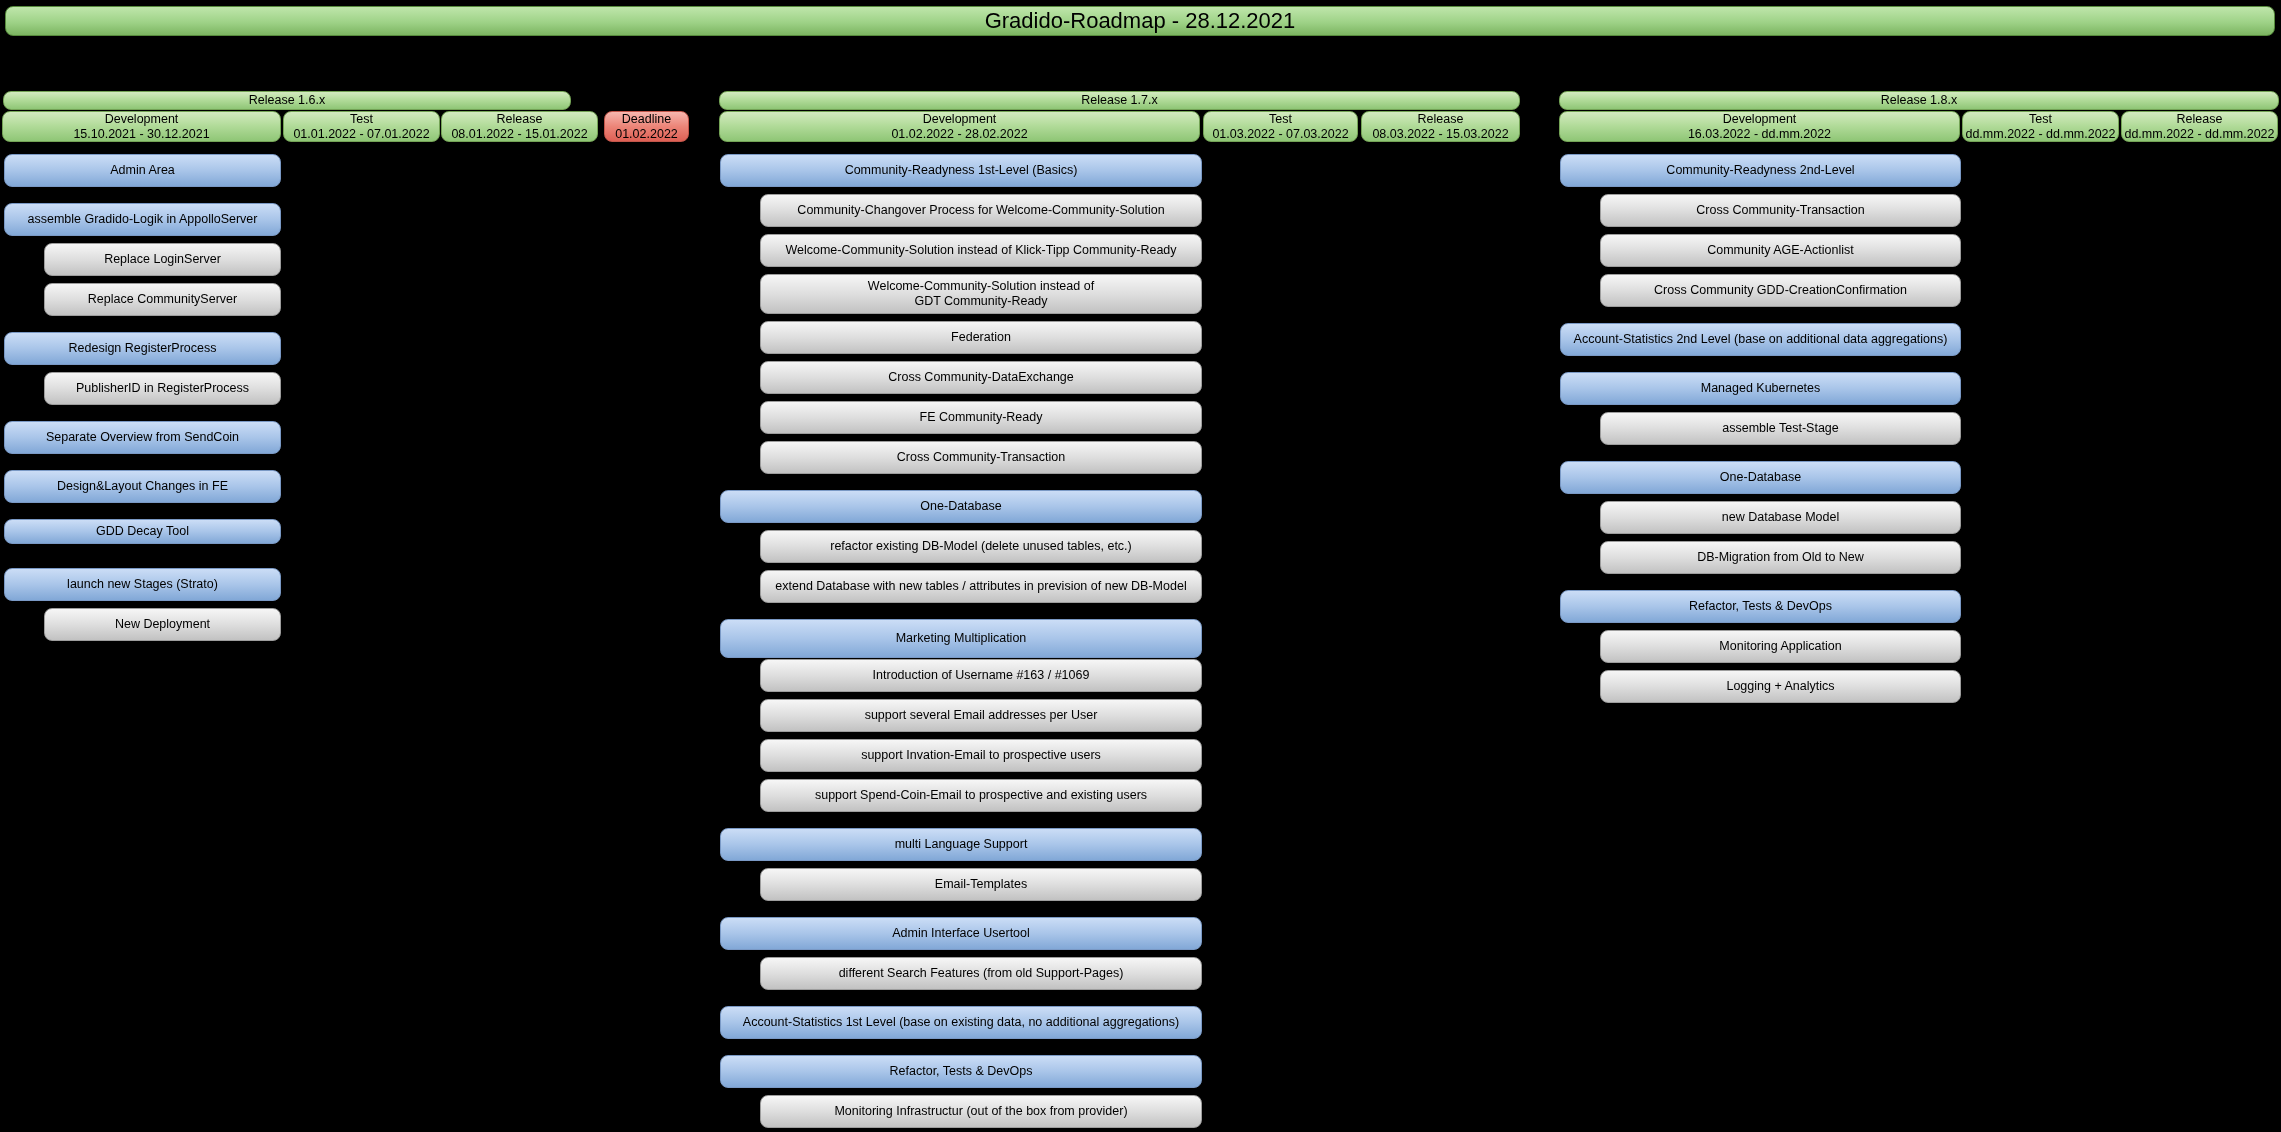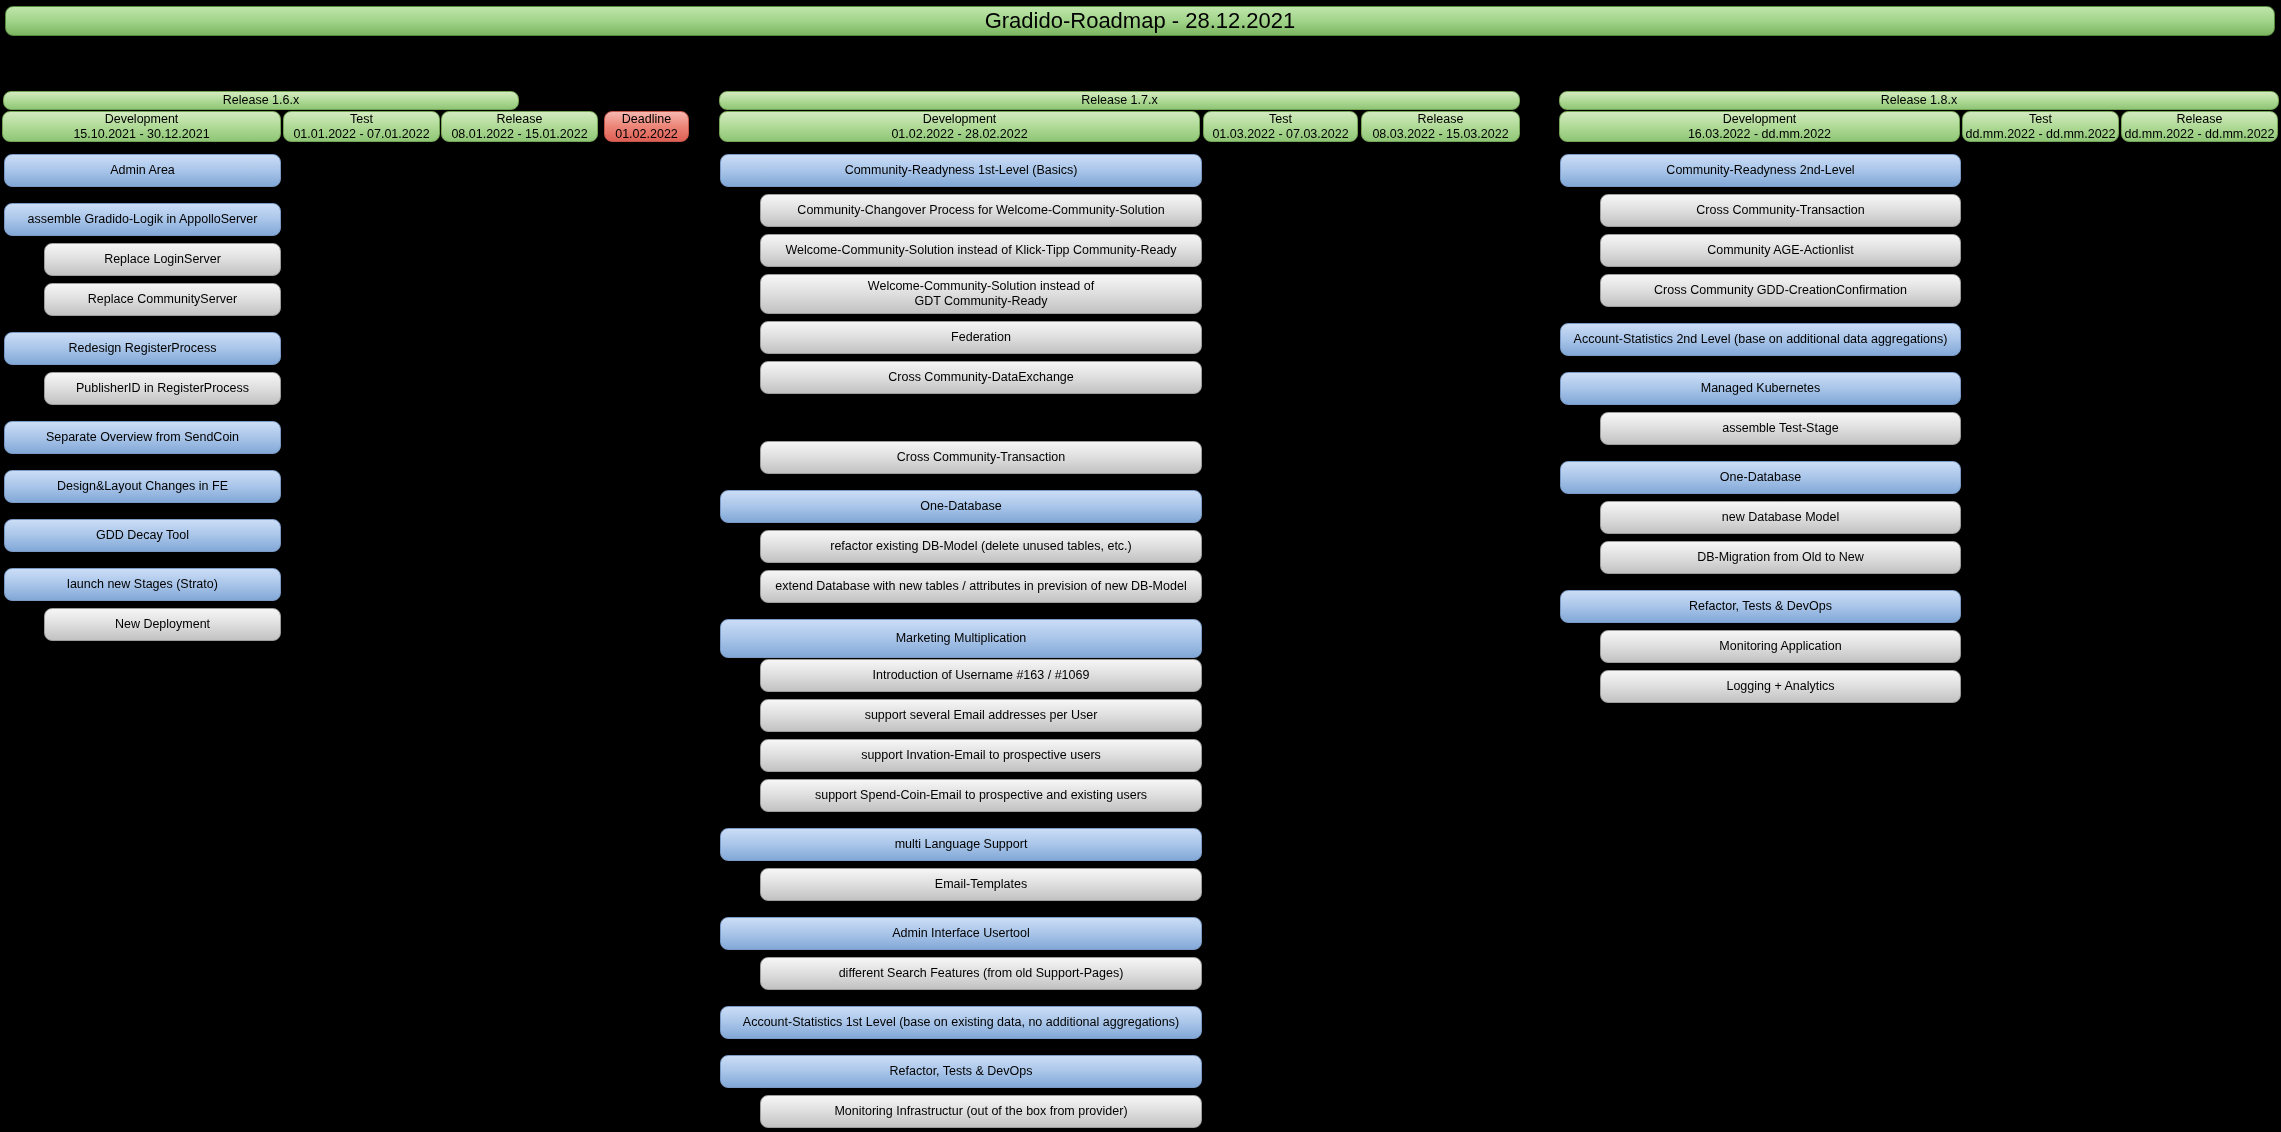--- a/index.html
+++ b/index.html
@@ -50,47 +50,48 @@
   }
   .phase-label { font-weight:normal; }
   .release-bar { font-size:12.5px; }
 </style>
 </head>
 <body>
 
 <div id="canvas">
   <div class="box title-bar" style="left:5px; top:6px; width:2270px; height:30px;">Gradido-Roadmap - 28.12.2021</div>
 
-<div class="box green release-bar" style="left: 3px; top: 91px; width: 516px; height: 19px;">Release 1.6.x</div>
+<div class="box green release-bar" style="left: 3px; top: 91px; width: 568px; height: 19px;">Release 1.6.x</div>
     <div class="box green" style="left: 2px; top: 111px; width: 279px; height: 31px;"><div class="phase-label">Development</div><div class="phase-dates">15.10.2021 - 30.12.2021</div></div>
     <div class="box green" style="left: 283px; top: 111px; width: 157px; height: 31px;"><div class="phase-label">Test</div><div class="phase-dates">01.01.2022 - 07.01.2022</div></div>
     <div class="box green" style="left: 441px; top: 111px; width: 157px; height: 31px;"><div class="phase-label">Release</div><div class="phase-dates">08.01.2022 - 15.01.2022</div></div>
     <div class="box red" style="left: 604px; top: 111px; width: 85px; height: 31px;"><div class="phase-label">Deadline</div><div class="phase-dates">01.02.2022</div></div>
     <div class="box blue" style="left: 4px; top: 154px; width: 277px; height: 33px;">Admin Area</div>
     <div class="box blue" style="left: 4px; top: 203px; width: 277px; height: 33px;">assemble Gradido-Logik in AppolloServer</div>
     <div class="box gray" style="left: 44px; top: 243px; width: 237px; height: 33px;">Replace LoginServer</div>
     <div class="box gray" style="left: 44px; top: 283px; width: 237px; height: 33px;">Replace CommunityServer</div>
     <div class="box blue" style="left: 4px; top: 332px; width: 277px; height: 33px;">Redesign RegisterProcess</div>
     <div class="box gray" style="left: 44px; top: 372px; width: 237px; height: 33px;">PublisherID in RegisterProcess</div>
     <div class="box blue" style="left: 4px; top: 421px; width: 277px; height: 33px;">Separate Overview from SendCoin</div>
     <div class="box blue" style="left: 4px; top: 470px; width: 277px; height: 33px;">Design&amp;Layout Changes in FE</div>
-    <div class="box blue" style="left: 4px; top: 519px; width: 277px; height: 33px;">GDD Decay Tool</div>
+    <div class="box blue" style="left: 4px; top: 519px; width: 277px; height: 25px;">GDD Decay Tool</div>
     <div class="box blue" style="left: 4px; top: 568px; width: 277px; height: 33px;">launch new Stages (Strato)</div>
     <div class="box gray" style="left: 44px; top: 608px; width: 237px; height: 33px;">New Deployment</div>
     <div class="box green release-bar" style="left: 719px; top: 91px; width: 801px; height: 19px;">Release 1.7.x</div>
     <div class="box green" style="left: 719px; top: 111px; width: 481px; height: 31px;"><div class="phase-label">Development</div><div class="phase-dates">01.02.2022 - 28.02.2022</div></div>
     <div class="box green" style="left: 1203px; top: 111px; width: 155px; height: 31px;"><div class="phase-label">Test</div><div class="phase-dates">01.03.2022 - 07.03.2022</div></div>
     <div class="box green" style="left: 1361px; top: 111px; width: 159px; height: 31px;"><div class="phase-label">Release</div><div class="phase-dates">08.03.2022 - 15.03.2022</div></div>
     <div class="box blue" style="left: 720px; top: 154px; width: 482px; height: 33px;">Community-Readyness 1st-Level (Basics)</div>
     <div class="box gray" style="left: 760px; top: 194px; width: 442px; height: 33px;">Community-Changover Process for Welcome-Community-Solution</div>
     <div class="box gray" style="left: 760px; top: 234px; width: 442px; height: 33px;">Welcome-Community-Solution instead of Klick-Tipp Community-Ready</div>
     <div class="box gray" style="left: 760px; top: 274px; width: 442px; height: 40px;">Welcome-Community-Solution instead of
 GDT Community-Ready</div>
     <div class="box gray" style="left: 760px; top: 321px; width: 442px; height: 33px;">Federation</div>
     <div class="box gray" style="left: 760px; top: 361px; width: 442px; height: 33px;">Cross Community-DataExchange</div>
+    <div class="box gray" style="left: 760px; top: 401px; width: 442px; height: 33px;">FE Community-Ready</div>
     <div class="box gray" style="left: 760px; top: 441px; width: 442px; height: 33px;">Cross Community-Transaction</div>
     <div class="box blue" style="left: 720px; top: 490px; width: 482px; height: 33px;">One-Database</div>
     <div class="box gray" style="left: 760px; top: 530px; width: 442px; height: 33px;">refactor existing DB-Model (delete unused tables, etc.)</div>
     <div class="box gray" style="left: 760px; top: 570px; width: 442px; height: 33px;">extend Database with new tables / attributes in prevision of new DB-Model</div>
     <div class="box blue" style="left: 720px; top: 619px; width: 482px; height: 39px;">Marketing Multiplication</div>
     <div class="box gray" style="left: 760px; top: 659px; width: 442px; height: 33px;">Introduction of Username #163 / #1069</div>
     <div class="box gray" style="left: 760px; top: 699px; width: 442px; height: 33px;">support several Email addresses per User</div>
     <div class="box gray" style="left: 760px; top: 739px; width: 442px; height: 33px;">support Invation-Email to prospective users</div>
     <div class="box gray" style="left: 760px; top: 779px; width: 442px; height: 33px;">support Spend-Coin-Email to prospective and existing users</div>
     <div class="box blue" style="left: 720px; top: 828px; width: 482px; height: 33px;">multi Language Support</div>

